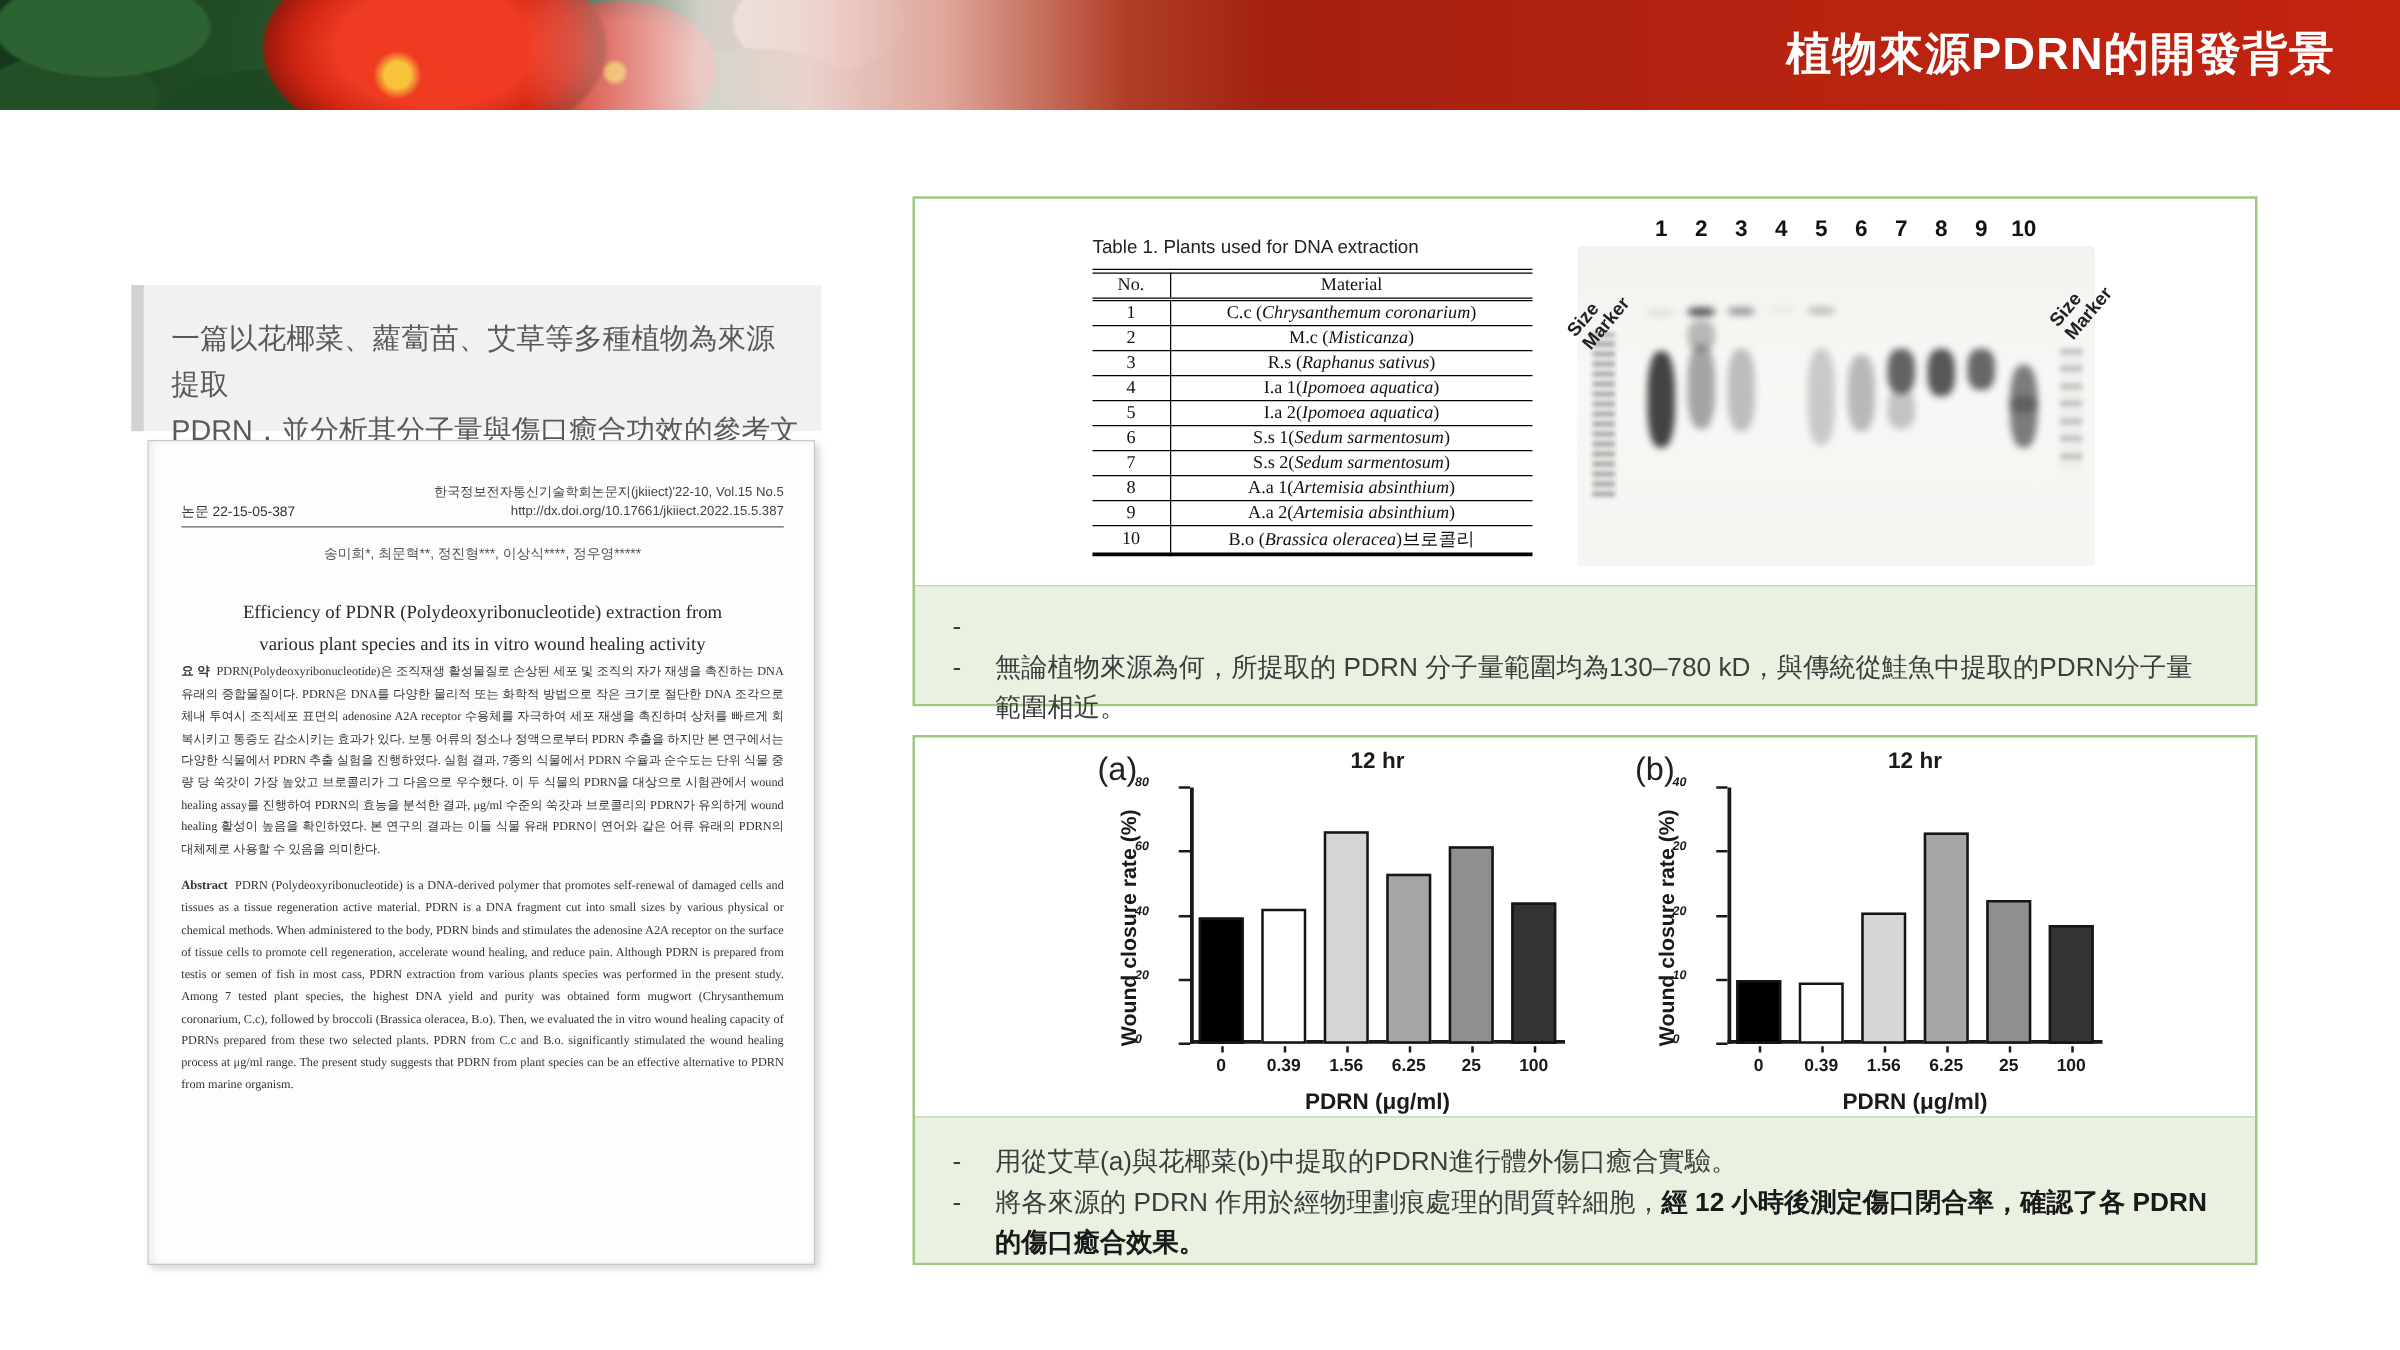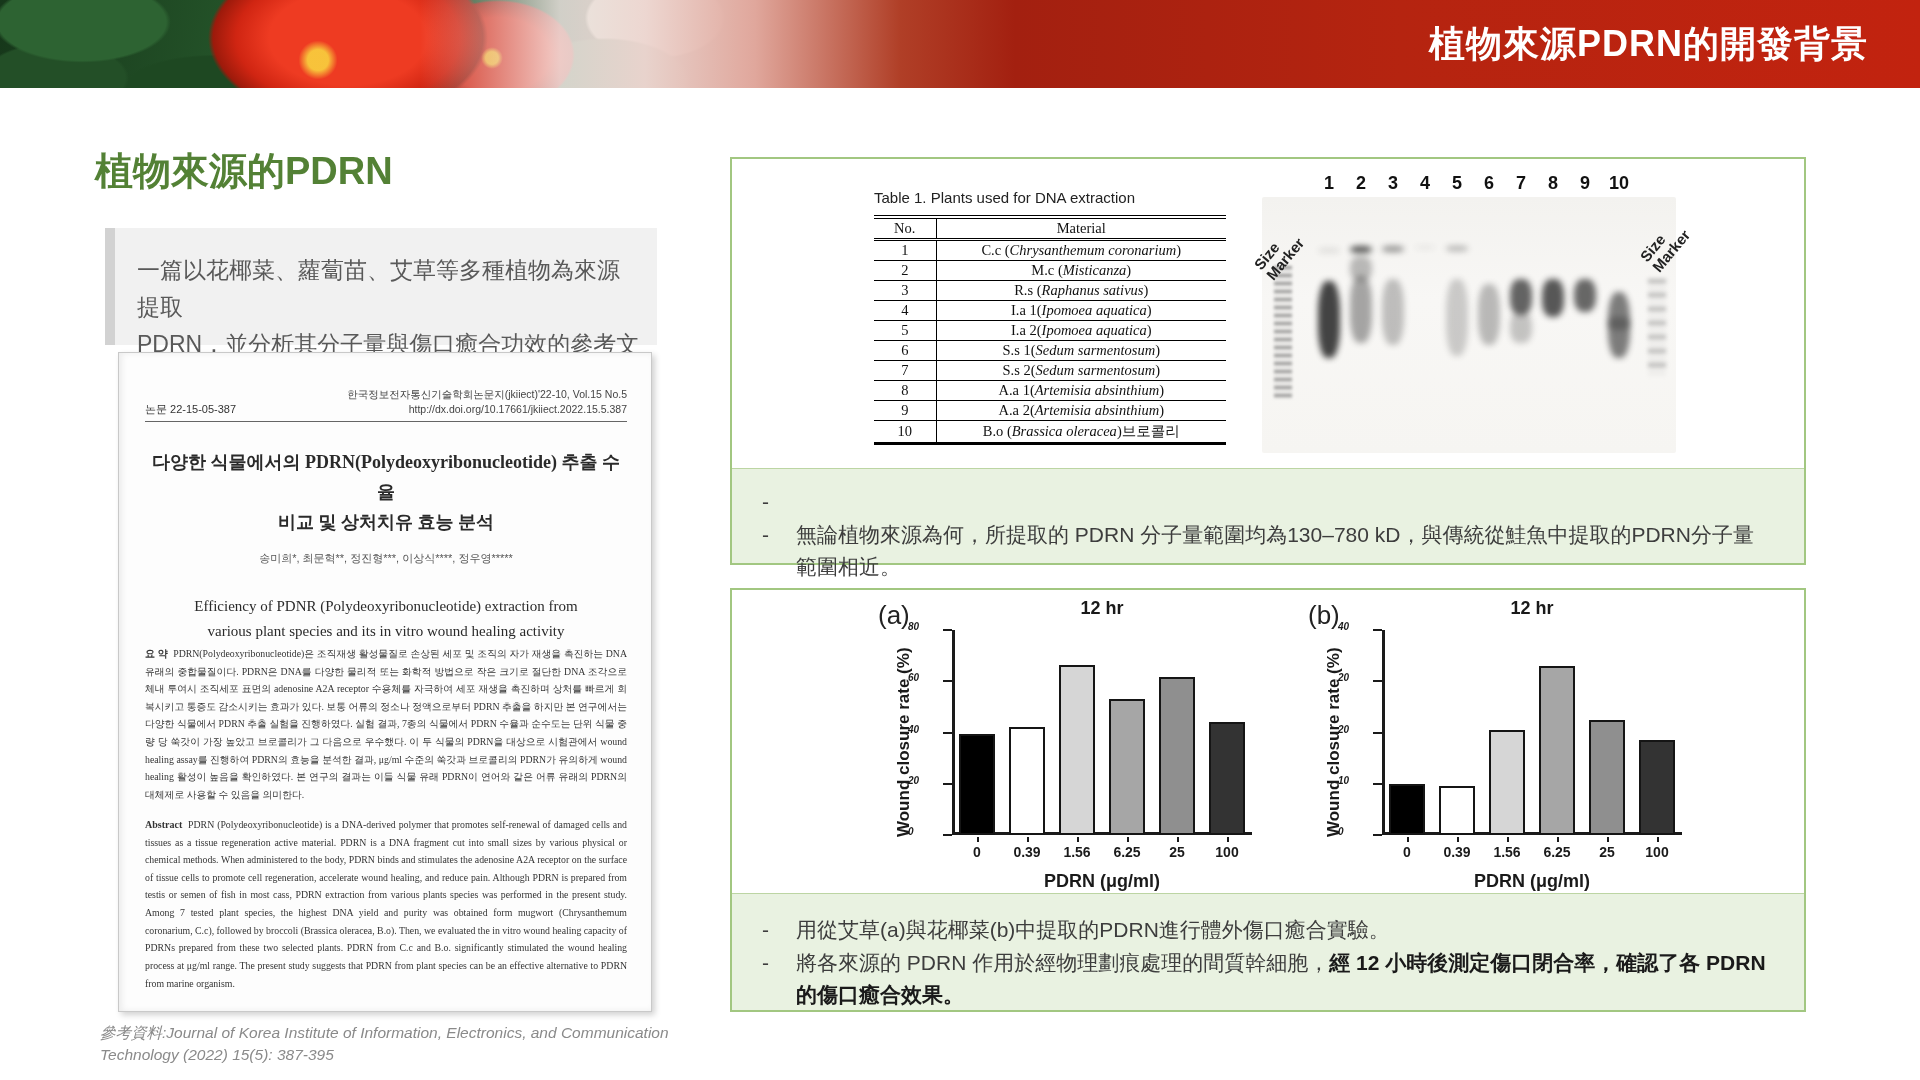--- a/index.html
+++ b/index.html
@@ -113,58 +113,49 @@
 <body>
 
 <div class="slide">
 
   <div class="banner">
     <div class="banner-photo"></div>
     <div class="banner-overlay"></div>
     <div class="banner-title">植物來源PDRN的開發背景</div>
   </div>
 
-  <div class="page-heading">植物來源的PDRN</div>
 
   <div class="quote-box">
     <div>一篇以花椰菜、蘿蔔苗、艾草等多種植物為來源提取</div>
     <div>PDRN，並分析其分子量與傷口癒合功效的參考文獻</div>
   </div>
 
   <div class="paper">
     <div class="paper-header">
       <span class="paper-doc-no">논문 22-15-05-387</span>
       <span class="paper-journal">
         <span>한국정보전자통신기술학회논문지(jkiiect)'22-10, Vol.15 No.5</span><br>
         <span>http://dx.doi.org/10.17661/jkiiect.2022.15.5.387</span>
       </span>
     </div>
-    <div class="paper-title-kr">
-      <span>다양한 식물에서의 PDRN(Polydeoxyribonucleotide) 추출 수율</span><br>
-      <span>비교 및 상처치유 효능 분석</span>
-    </div>
     <div class="paper-authors-kr">송미희*, 최문혁**, 정진형***, 이상식****, 정우영*****</div>
     <div class="paper-title-en">
       <span>Efficiency of PDNR (Polydeoxyribonucleotide) extraction from</span><br>
       <span>various plant species and its in vitro wound healing activity</span>
     </div>
     <div class="paper-abstract">
       <b>요 약</b>&nbsp;
       <span>PDRN(Polydeoxyribonucleotide)은 조직재생 활성물질로 손상된 세포 및 조직의 자가 재생을 촉진하는 DNA 유래의 중합물질이다. PDRN은 DNA를 다양한 물리적 또는 화학적 방법으로 작은 크기로 절단한 DNA 조각으로 체내 투여시 조직세포 표면의 adenosine A2A receptor 수용체를 자극하여 세포 재생을 촉진하며 상처를 빠르게 회복시키고 통증도 감소시키는 효과가 있다. 보통 어류의 정소나 정액으로부터 PDRN 추출을 하지만 본 연구에서는 다양한 식물에서 PDRN 추출 실험을 진행하였다. 실험 결과, 7종의 식물에서 PDRN 수율과 순수도는 단위 식물 중량 당 쑥갓이 가장 높았고 브로콜리가 그 다음으로 우수했다. 이 두 식물의 PDRN을 대상으로 시험관에서 wound healing assay를 진행하여 PDRN의 효능을 분석한 결과, μg/ml 수준의 쑥갓과 브로콜리의 PDRN가 유의하게 wound healing 활성이 높음을 확인하였다. 본 연구의 결과는 이들 식물 유래 PDRN이 연어와 같은 어류 유래의 PDRN의 대체제로 사용할 수 있음을 의미한다.</span>
     </div>
     <div class="paper-abstract">
       <b>Abstract</b>&nbsp;
       <span>PDRN (Polydeoxyribonucleotide) is a DNA-derived polymer that promotes self-renewal of damaged cells and tissues as a tissue regeneration active material. PDRN is a DNA fragment cut into small sizes by various physical or chemical methods. When administered to the body, PDRN binds and stimulates the adenosine A2A receptor on the surface of tissue cells to promote cell regeneration, accelerate wound healing, and reduce pain. Although PDRN is prepared from testis or semen of fish in most cass, PDRN extraction from various plants species was performed in the present study. Among 7 tested plant species, the highest DNA yield and purity was obtained form mugwort (Chrysanthemum coronarium, C.c), followed by broccoli (Brassica oleracea, B.o). Then, we evaluated the in vitro wound healing capacity of PDRNs prepared from these two selected plants. PDRN from C.c and B.o. significantly stimulated the wound healing process at μg/ml range. The present study suggests that PDRN from plant species can be an effective alternative to PDRN from marine organism.</span>
     </div>
   </div>
 
-  <div class="reference">
-    <span>參考資料:Journal of Korea Institute of Information, Electronics, and Communication</span><br>
-    <span>Technology (2022) 15(5): 387-395</span>
-  </div>
 
   <div class="gbox gbox-1">
     <div class="gbox-content">
       <div class="table-block">
         <div class="table-title">Table 1. Plants used for DNA extraction</div>
         <table class="plants">
           <thead>
             <tr>
               <th class="c-no">No.</th>
               <th>Material</th>

